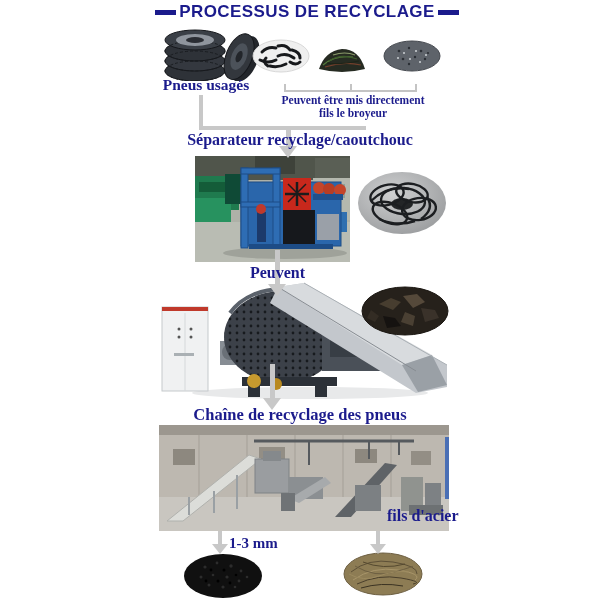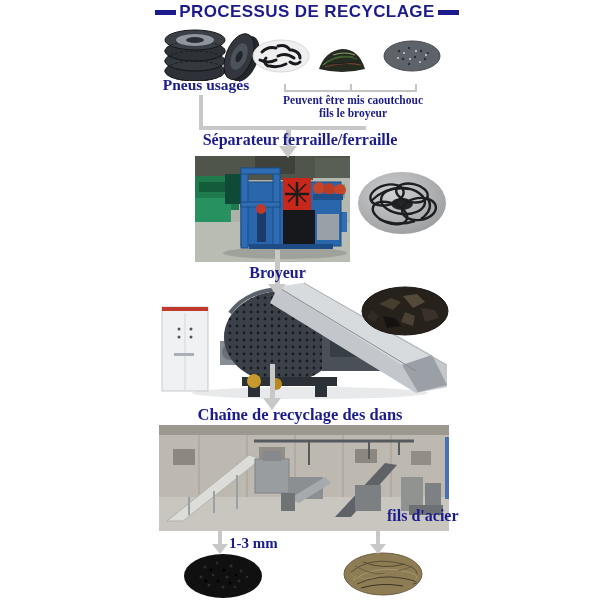--- a/index.html
+++ b/index.html
@@ -103,31 +103,31 @@
       </g>
   </svg>
 
 
   <div class="tick" style="left:284px;top:84px;width:2px;height:7px"></div>
   <div class="tick" style="left:350px;top:84px;width:2px;height:7px"></div>
   <div class="tick" style="left:415px;top:84px;width:2px;height:7px"></div>
   <div class="tick" style="left:284px;top:90px;width:133px;height:2px"></div>
 
   <div class="lbl" style="left:260px;top:94px;width:186px;font-size:11.5px;line-height:12.5px">
-    <span>Peuvent être mis caoutchouc</span><br>
+    <span>Peuvent être mis directement</span><br>
     <span>fils le broyeur</span>
   </div>
 
   <div class="conn" style="left:199px;top:95px;width:4px;height:33px"></div>
   <div class="conn" style="left:199px;top:126px;width:167px;height:4px"></div>
 
   <div class="stem" style="left:286px;top:129px;width:5px;height:17px"></div>
   <div class="head" style="left:279px;top:146px"></div>
 
-  <div class="lbl" style="left:140px;top:131px;width:320px;font-size:16px">Séparateur ferraille/ferraille</div>
+  <div class="lbl" style="left:140px;top:131px;width:320px;font-size:16px">Séparateur recyclage/caoutchouc</div>
 
   <svg class="photo" style="left:195px;top:156px" width="155" height="106" viewBox="0 0 155 106">
     <rect width="155" height="106" fill="#aeb1a8"></rect>
     <rect width="155" height="24" fill="#50554b"></rect>
     <rect x="60" width="40" height="18" fill="#3e423a"></rect>
     <rect x="120" y="2" width="35" height="20" fill="#5a5f55"></rect>
     <rect x="0" y="20" width="44" height="34" fill="#1f7a4e"></rect>
     <rect x="4" y="26" width="34" height="10" fill="#145c39"></rect>
     <rect x="0" y="42" width="36" height="26" fill="#27925f"></rect>
     <rect x="30" y="18" width="22" height="30" fill="#0f4a36"></rect>
@@ -169,21 +169,21 @@
       <ellipse cx="55" cy="22" rx="16" ry="9" transform="rotate(12 55 22)"></ellipse>
       <ellipse cx="62" cy="38" rx="17" ry="11" transform="rotate(-8 62 38)"></ellipse>
       <ellipse cx="33" cy="42" rx="18" ry="10" transform="rotate(20 33 42)"></ellipse>
       <ellipse cx="46" cy="30" rx="22" ry="13" transform="rotate(5 46 30)"></ellipse>
       <path d="M14,30 Q30,14 52,18 M70,26 Q78,38 64,48 M22,48 Q40,56 58,50"></path>
     </g>
   </svg>
 
   <div class="stem" style="left:275px;top:250px;width:5px;height:34px"></div>
   <div class="head" style="left:268px;top:284px"></div>
-  <div class="lbl" style="left:230px;top:264px;width:95px;font-size:16px">Broyeur</div>
+  <div class="lbl" style="left:230px;top:264px;width:95px;font-size:16px">Peuvent</div>
 
   <svg class="photo" style="left:150px;top:281px" width="300" height="121" viewBox="0 0 300 121">
     <defs>
         <pattern id="perf" width="7" height="7" patternUnits="userSpaceOnUse">
       <circle cx="3" cy="3" r="1.4" fill="#171a1e"></circle>
         </pattern>
       </defs>
     <ellipse cx="160" cy="112" rx="118" ry="6" fill="#e8e9ea"></ellipse>
     <rect x="12" y="26" width="46" height="84" fill="#f0f1f2" stroke="#c5c9cc"></rect>
     <rect x="12" y="26" width="46" height="4" fill="#c0392b"></rect>
@@ -221,21 +221,21 @@
     <path d="M42,10 l14,-2 8,8 -12,6 z" fill="#55493a"></path>
     <path d="M60,22 l14,2 4,8 -14,4 z" fill="#3a322a"></path>
     <path d="M22,30 l12,2 6,8 -14,2 z" fill="#151210"></path>
     <path d="M44,26 l10,4 -2,10 -12,-4 z" fill="#4a4033"></path>
     <path d="M10,24 l8,6 -4,6 -8,-4 z" fill="#332c24"></path>
     <ellipse cx="44" cy="25" rx="43" ry="24" fill="none" stroke="#1a1611"></ellipse>
   </svg>
 
   <div class="stem" style="left:270px;top:364px;width:5px;height:34px"></div>
   <div class="head" style="left:263px;top:398px"></div>
-  <div class="lbl" style="left:140px;top:405px;width:320px;font-size:16.5px">Chaîne de recyclage des dans</div>
+  <div class="lbl" style="left:140px;top:405px;width:320px;font-size:16.5px">Chaîne de recyclage des pneus</div>
 
   <svg class="photo" style="left:159px;top:425px" width="290" height="106" viewBox="0 0 290 106">
     <rect width="290" height="106" fill="#bdb8b0"></rect>
     <rect width="290" height="10" fill="#9c978f"></rect>
     <g stroke="#a49f97">
         <line x1="40" y1="10" x2="40" y2="72"></line>
         <line x1="88" y1="10" x2="88" y2="72"></line>
       <line x1="136" y1="10" x2="136" y2="72"></line>
         <line x1="184" y1="10" x2="184" y2="72"></line>
       <line x1="232" y1="10" x2="232" y2="72"></line>

